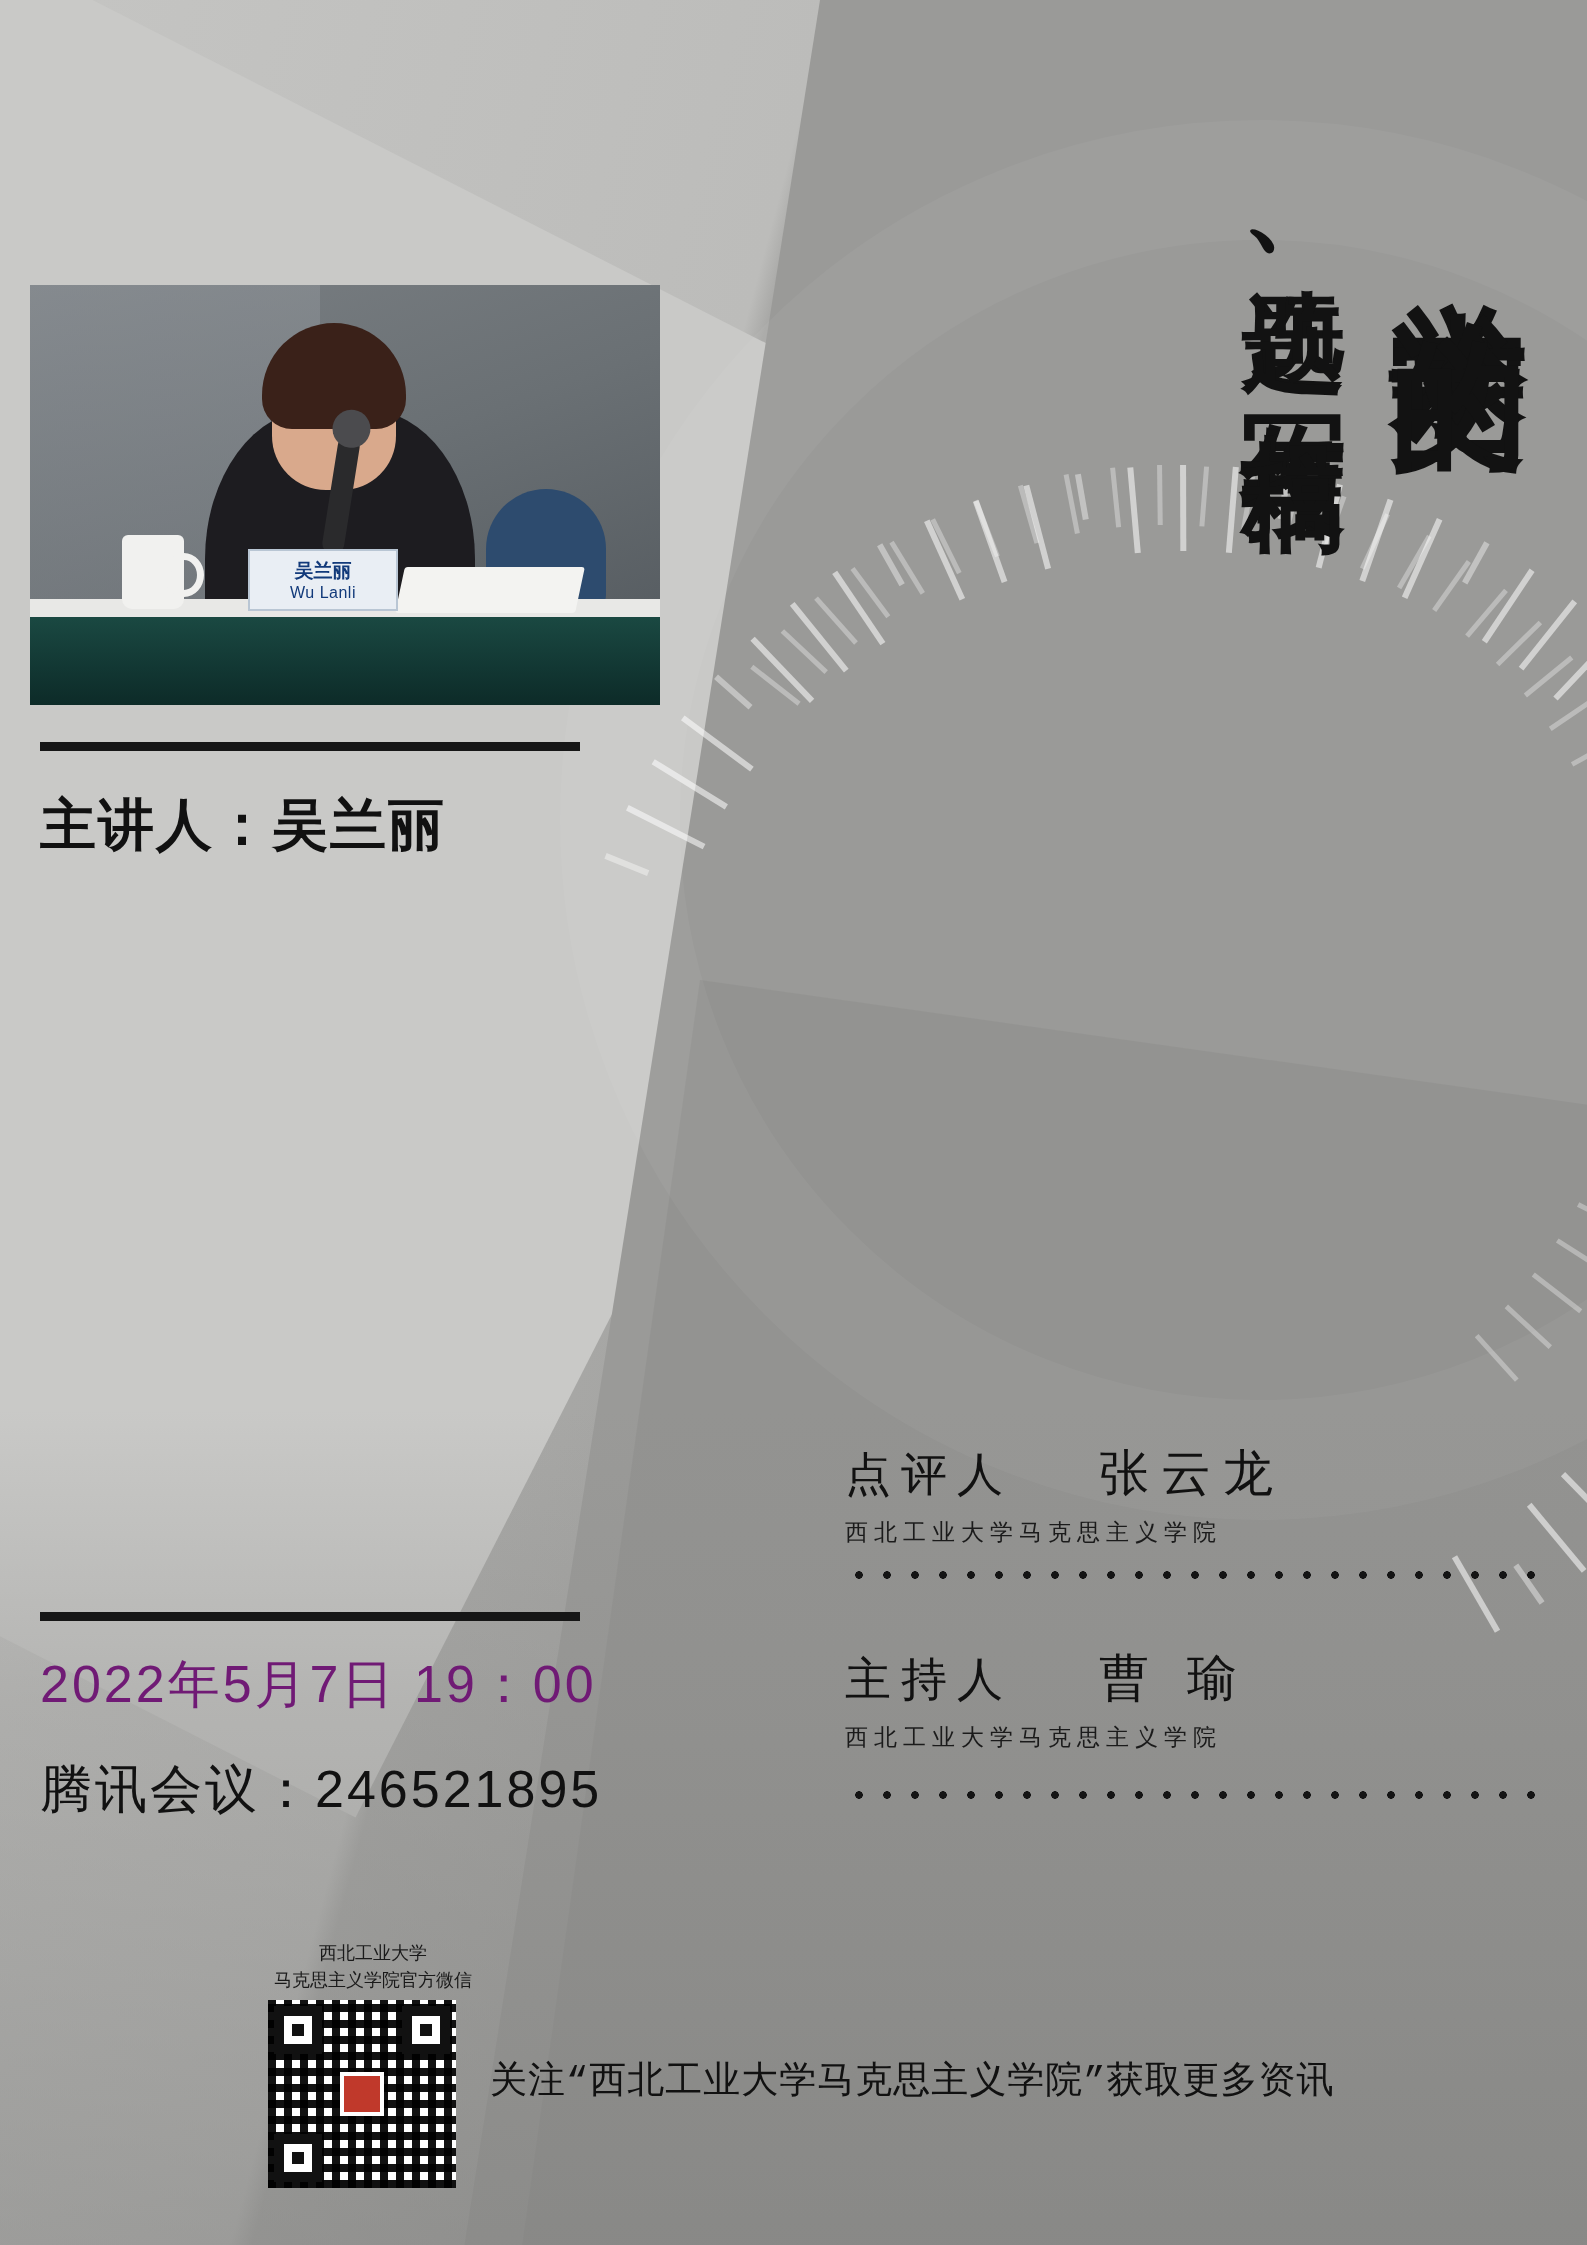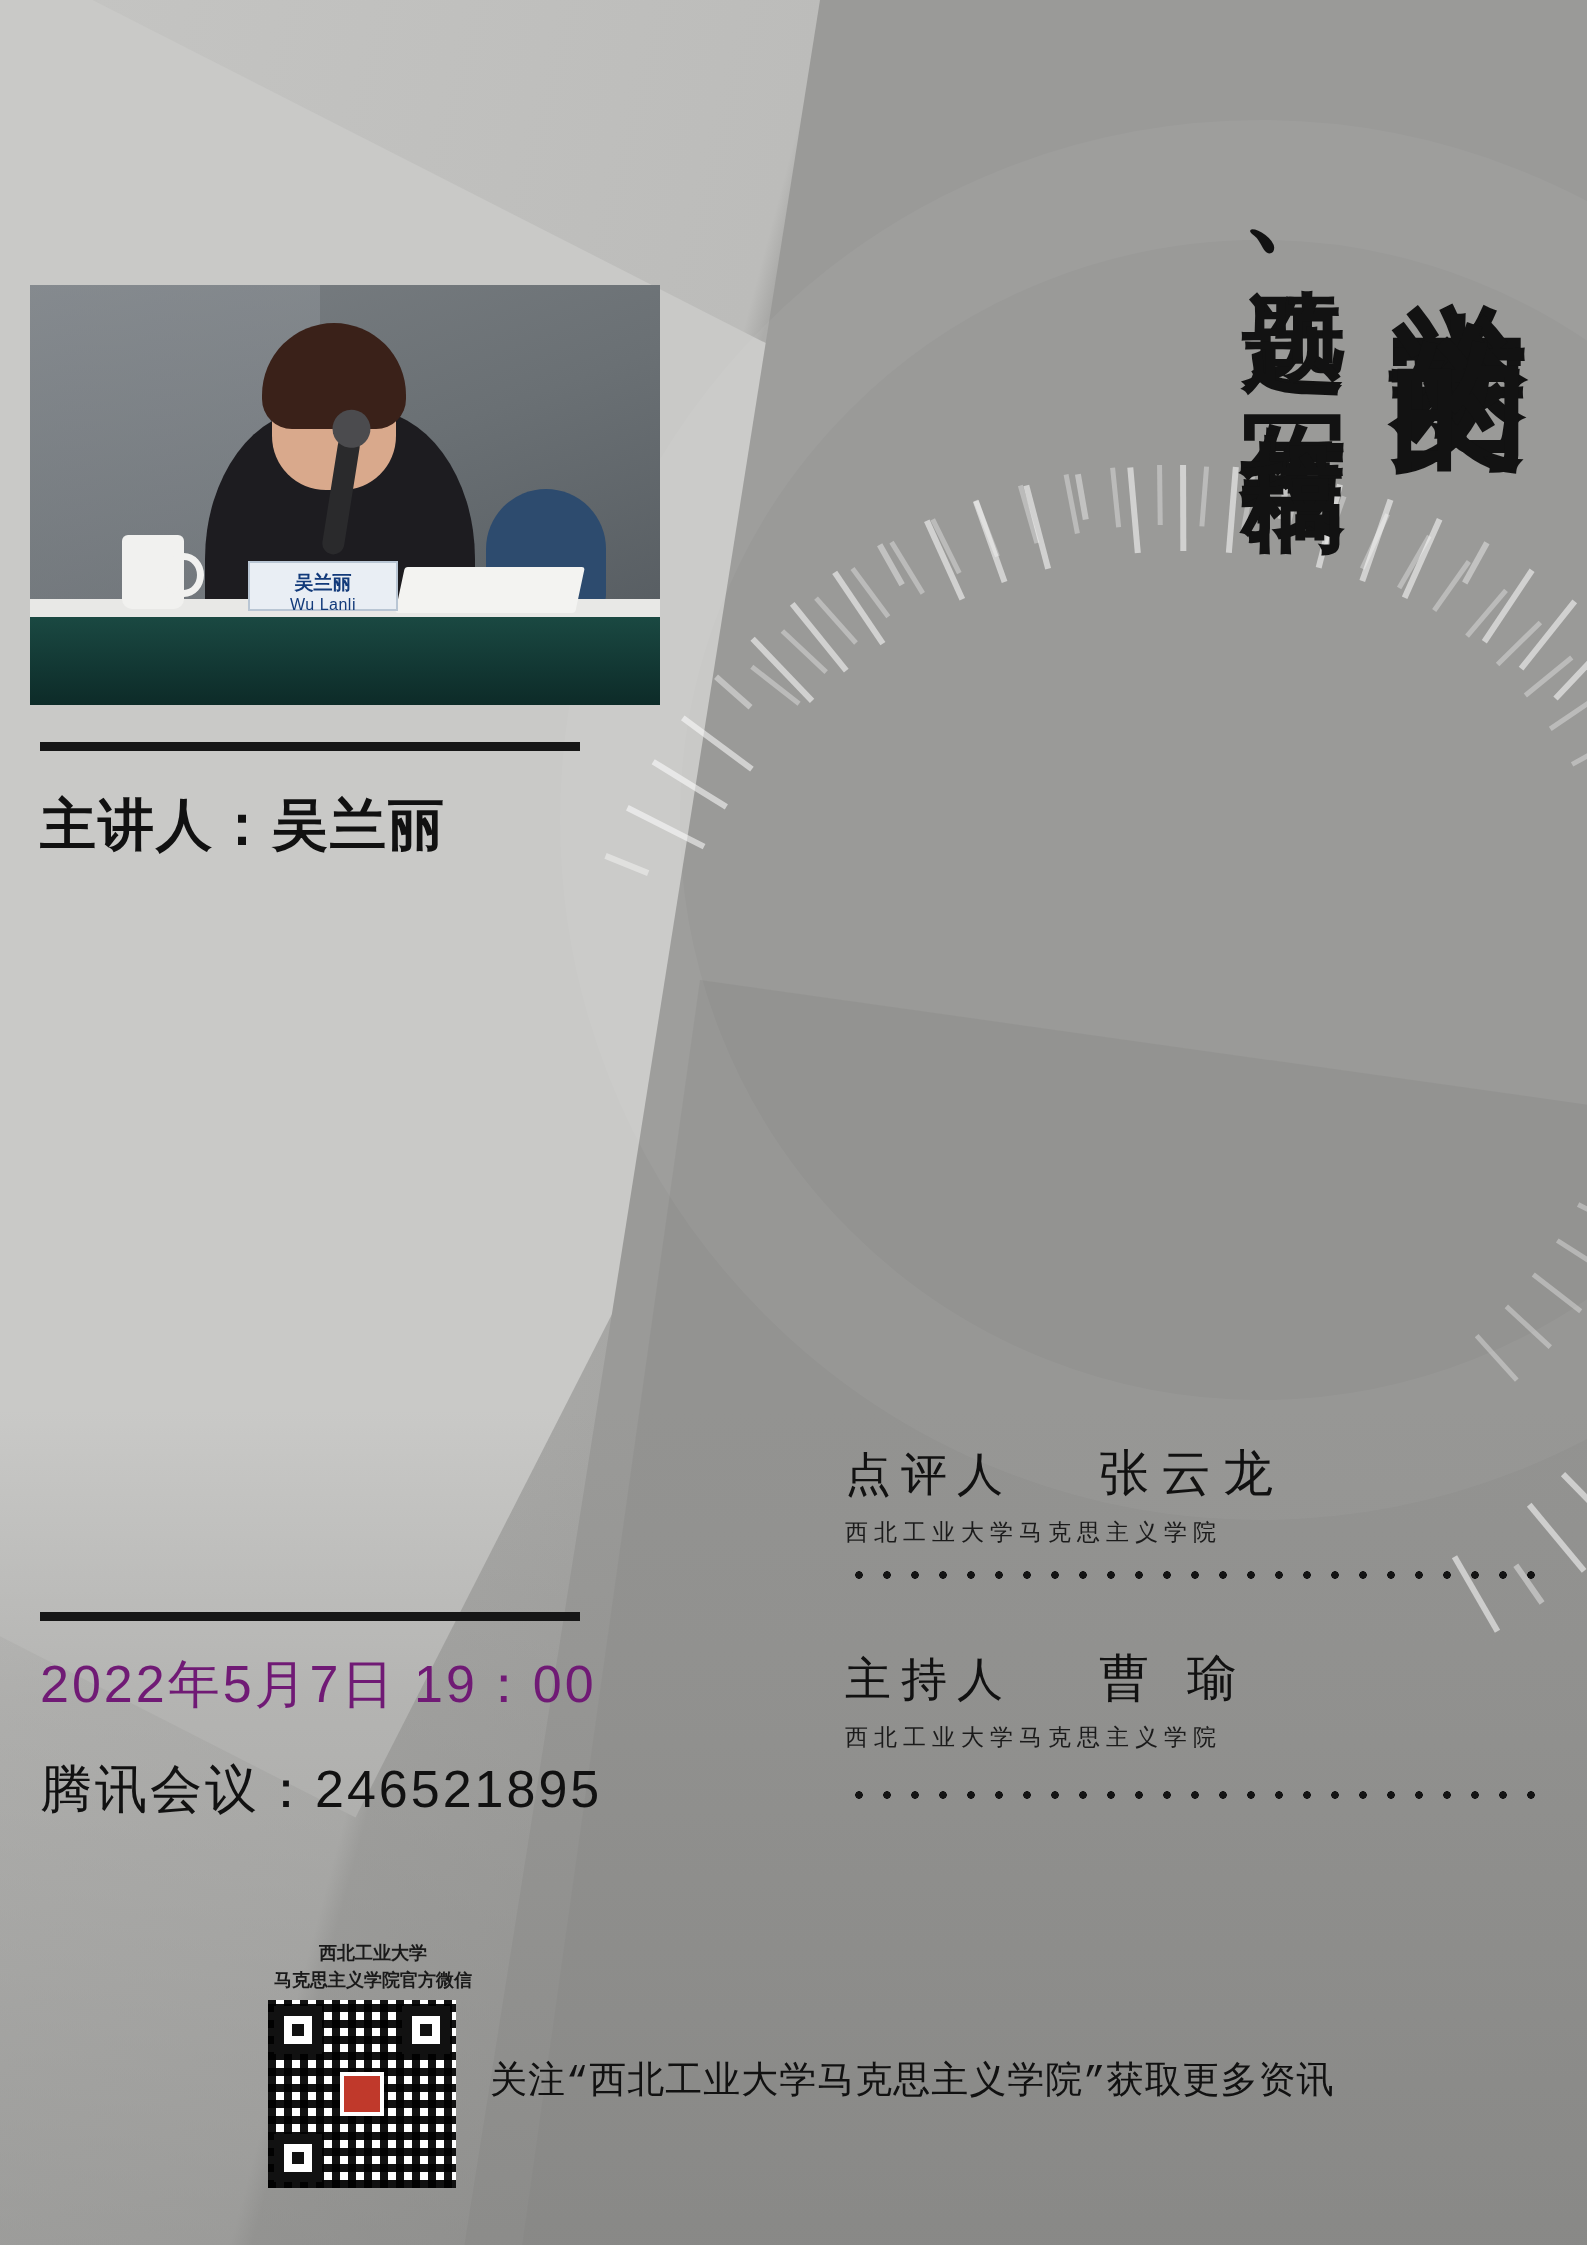--- a/index.html
+++ b/index.html
@@ -160,21 +160,21 @@
     background: #f1f1ef;
     border-radius: 6px 6px 10px 10px;
   }
   .ph-cup:after{
     content:""; position:absolute; right:-20px; top:18px;
     width:26px; height:30px; border:7px solid #f1f1ef; border-radius:50%;
   }
   .ph-nameplate {
     position: absolute;
     left: 218px; bottom: 94px;
-    width: 150px; height: 50px;
+    width: 150px; height: 62px;
     background: #e9eef4;
     border: 2px solid #b9c6d4;
     color: #123a7a;
     text-align: center;
     font-size: 19px;
     line-height: 1.25;
     padding-top: 8px;
     box-sizing: border-box;
     font-weight: bold;
   }
@@ -305,21 +305,21 @@
 
   
   .qr-caption {
     position: absolute;
     left: 268px; top: 1940px;
     width: 210px;
     text-align: center;
     font-size: 18px;
     line-height: 1.5;
     color: #1a1a1a;
-    font-weight: bold;
+    font-weight: normal;
     font-family: "Liberation Sans", sans-serif;
   }
   .qr {
     position: absolute;
     left: 268px; top: 2000px;
     width: 188px; height: 188px;
     background:
       repeating-linear-gradient(90deg, #111 0 8px, #fff 8px 16px),
       repeating-linear-gradient(0deg, #111 0 8px, #fff 8px 16px);
     background-blend-mode: multiply;

